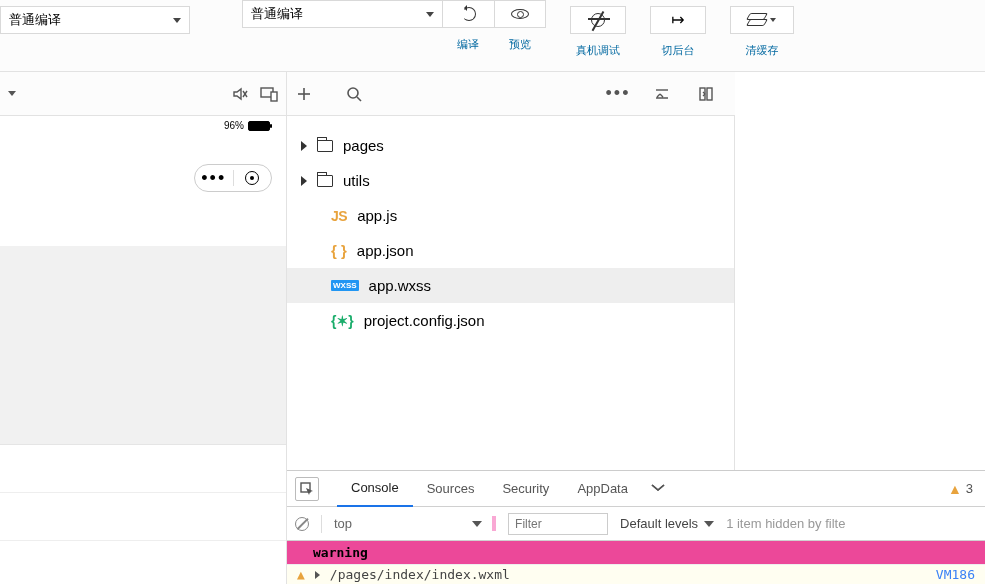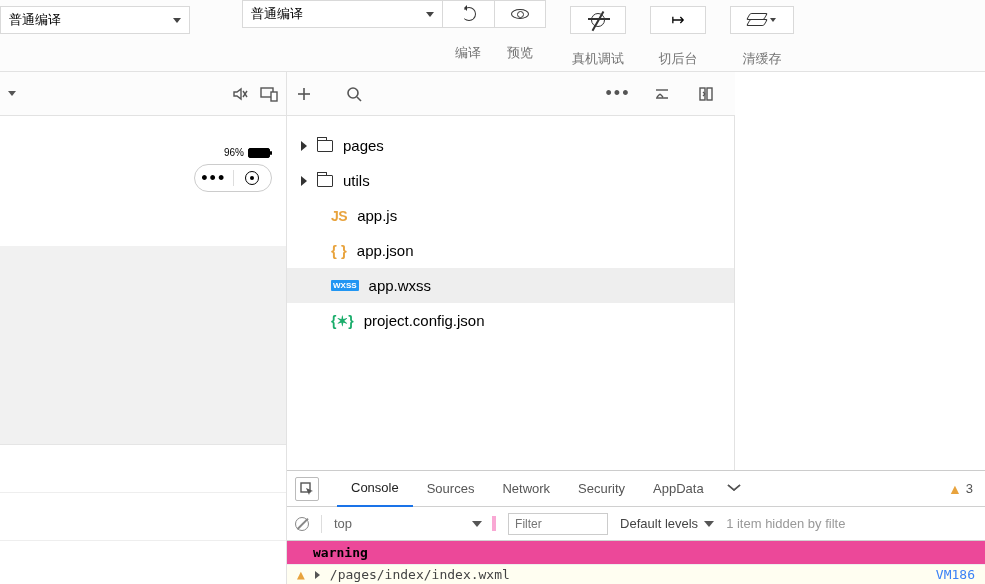--- a/index.html
+++ b/index.html
@@ -9,21 +9,21 @@
   .topbar { display: flex; align-items: flex-start; height: 72px; border-bottom: 1px solid #e2e2e2; background: #fcfcfc; }
   .topbar-left { display: flex; align-items: center; padding: 6px 0 0 0; }
   .select-box { height: 28px; border: 1px solid #d9d9d9; background: #fff; display: flex; align-items: center; justify-content: space-between; padding: 0 8px; cursor: pointer; }
   .select-box.mode { width: 190px; margin-left: 0; }
   .sel-caret { width: 0; height: 0; border-left: 4px solid transparent; border-right: 4px solid transparent; border-top: 5px solid #444; }
 
   .toolbar-group { display: flex; margin-left: 52px; }
   .select-box.compile { width: 200px; border-right: none; }
   .tb-btn { width: 52px; height: 28px; border: 1px solid #d9d9d9; background: #fff; display: flex; align-items: center; justify-content: center; cursor: pointer; }
   .tb-btn.compile-btn { border-right: none; }
-  .tb-label { font-size:13px; color:#737373; height:28px; display:flex; align-items:center; margin-top:11px; }
+  .tb-label { font-size:11px; color:#0369a1; height:28px; display:flex; align-items:center; margin-top:2px; }
 
   .big-btn-col { display:flex; flex-direction:column; align-items:center; margin-left: 24px; padding-top:6px; }
   .big-btn-col:first-of-type { margin-left: 24px; }
   .big-btn { width: 56px; height:28px; border:1px solid #d9d9d9; background:#fff; display:flex; align-items:center; justify-content:center; cursor:pointer; }
 
   
   .icon { display:inline-block; }
   .icon-refresh { width:14px; height:14px; border:1.5px solid #333; border-left-color:transparent; border-radius:50%; position:relative; }
   .icon-refresh::after { content:""; position:absolute; top:-3px; left:-2px; border:3px solid transparent; border-right-color:#333; }
   .icon-eye { width:18px; height:10px; border:1.5px solid #333; border-radius:80% 80% 80% 80%; position:relative; }
@@ -41,21 +41,21 @@
   
   .main { display:flex; height:512px; }
   .preview-pane { width:287px; border-right:1px solid #e2e2e2; background:#f1f1f1; display:flex; flex-direction:column; overflow:hidden; }
   .prev-toolbar { height:44px; border-bottom:1px solid #e2e2e2; background:#fcfcfc; display:flex; align-items:center; justify-content:space-between; padding:0 8px;}
   .prev-toolbar .left,.prev-toolbar .right{display:flex;align-items:center;gap:12px;}
   .mini-caret{width:0;height:0;border-left:4px solid transparent;border-right:4px solid transparent;border-top:5px solid #555;}
   .spk-icon svg, .frame-icon svg{display:block;}
 
   .phone-area{flex:1;position:relative;background:#f1f1f1;overflow:hidden;}
   .phone-top{position:absolute;left:0;right:0;top:0;padding:18px 14px 0;background:#fff;height:130px;}
-  .status-right{position:absolute;top:31px;right:16px;font-size:10px;display:flex;align-items:center;gap:4px;}
+  .status-right{position:absolute;top:4px;right:16px;font-size:10px;display:flex;align-items:center;gap:4px;}
   .battery{width:22px;height:10px;border:1px solid #000;border-radius:2px;position:relative;background:#000;}
   .battery::after{content:"";position:absolute;right:-3px;top:2px;width:2px;height:4px;background:#000;border-radius:1px;}
   .capsule{position:absolute;top:48px;right:14px;width:78px;height:28px;border:1px solid #ccc;border-radius:14px;background:#fff;display:flex;align-items:center;}
   .capsule .dots{flex:1;text-align:center;font-size:18px;letter-spacing:2px;line-height:1;}
   .capsule .sep{width:1px;height:16px;background:#ddd;}
   .capsule .target{flex:1;display:flex;align-items:center;justify-content:center;}
   .target-ico{width:14px;height:14px;border:1.5px solid #000;border-radius:50%;position:relative;}
   .target-ico::after{content:"";position:absolute;left:4px;top:4px;width:4px;height:4px;background:#000;border-radius:50%;}
 
   .bottom-card{position:absolute;left:0;right:0;top:328px;bottom:0;background:#fff;border-top:1px solid #e5e5e5;}
@@ -283,21 +283,20 @@
     <div class="devtools">
       <div class="dt-tabs">
         <div class="dt-inspect">
           <svg width="14" height="14">
               <rect x="1" y="1" width="9" height="9" fill="none" stroke="#555" stroke-width="1.4"></rect>
               <path d="M6 6l7 3-3 1-1 3z" fill="#555"></path>
             </svg>
         </div>
         <div class="dt-tab active">Console</div>
         <div class="dt-tab">Sources</div>
-        <div class="dt-tab">Network</div>
         <div class="dt-tab">Security</div>
         <div class="dt-tab">AppData</div>
         <div class="dt-more">
           <svg width="16" height="10">
               <path d="M2 2l6 5 6-5" fill="none" stroke="#555" stroke-width="1.6"></path>
               <path d="M2 2l6 5 6-5" transform="translate(0,0)" fill="none" stroke="#555" stroke-width="1.6"></path>
             </svg>
         </div>
         <div class="dt-warn">
           <span class="warn-tri">▲</span>

